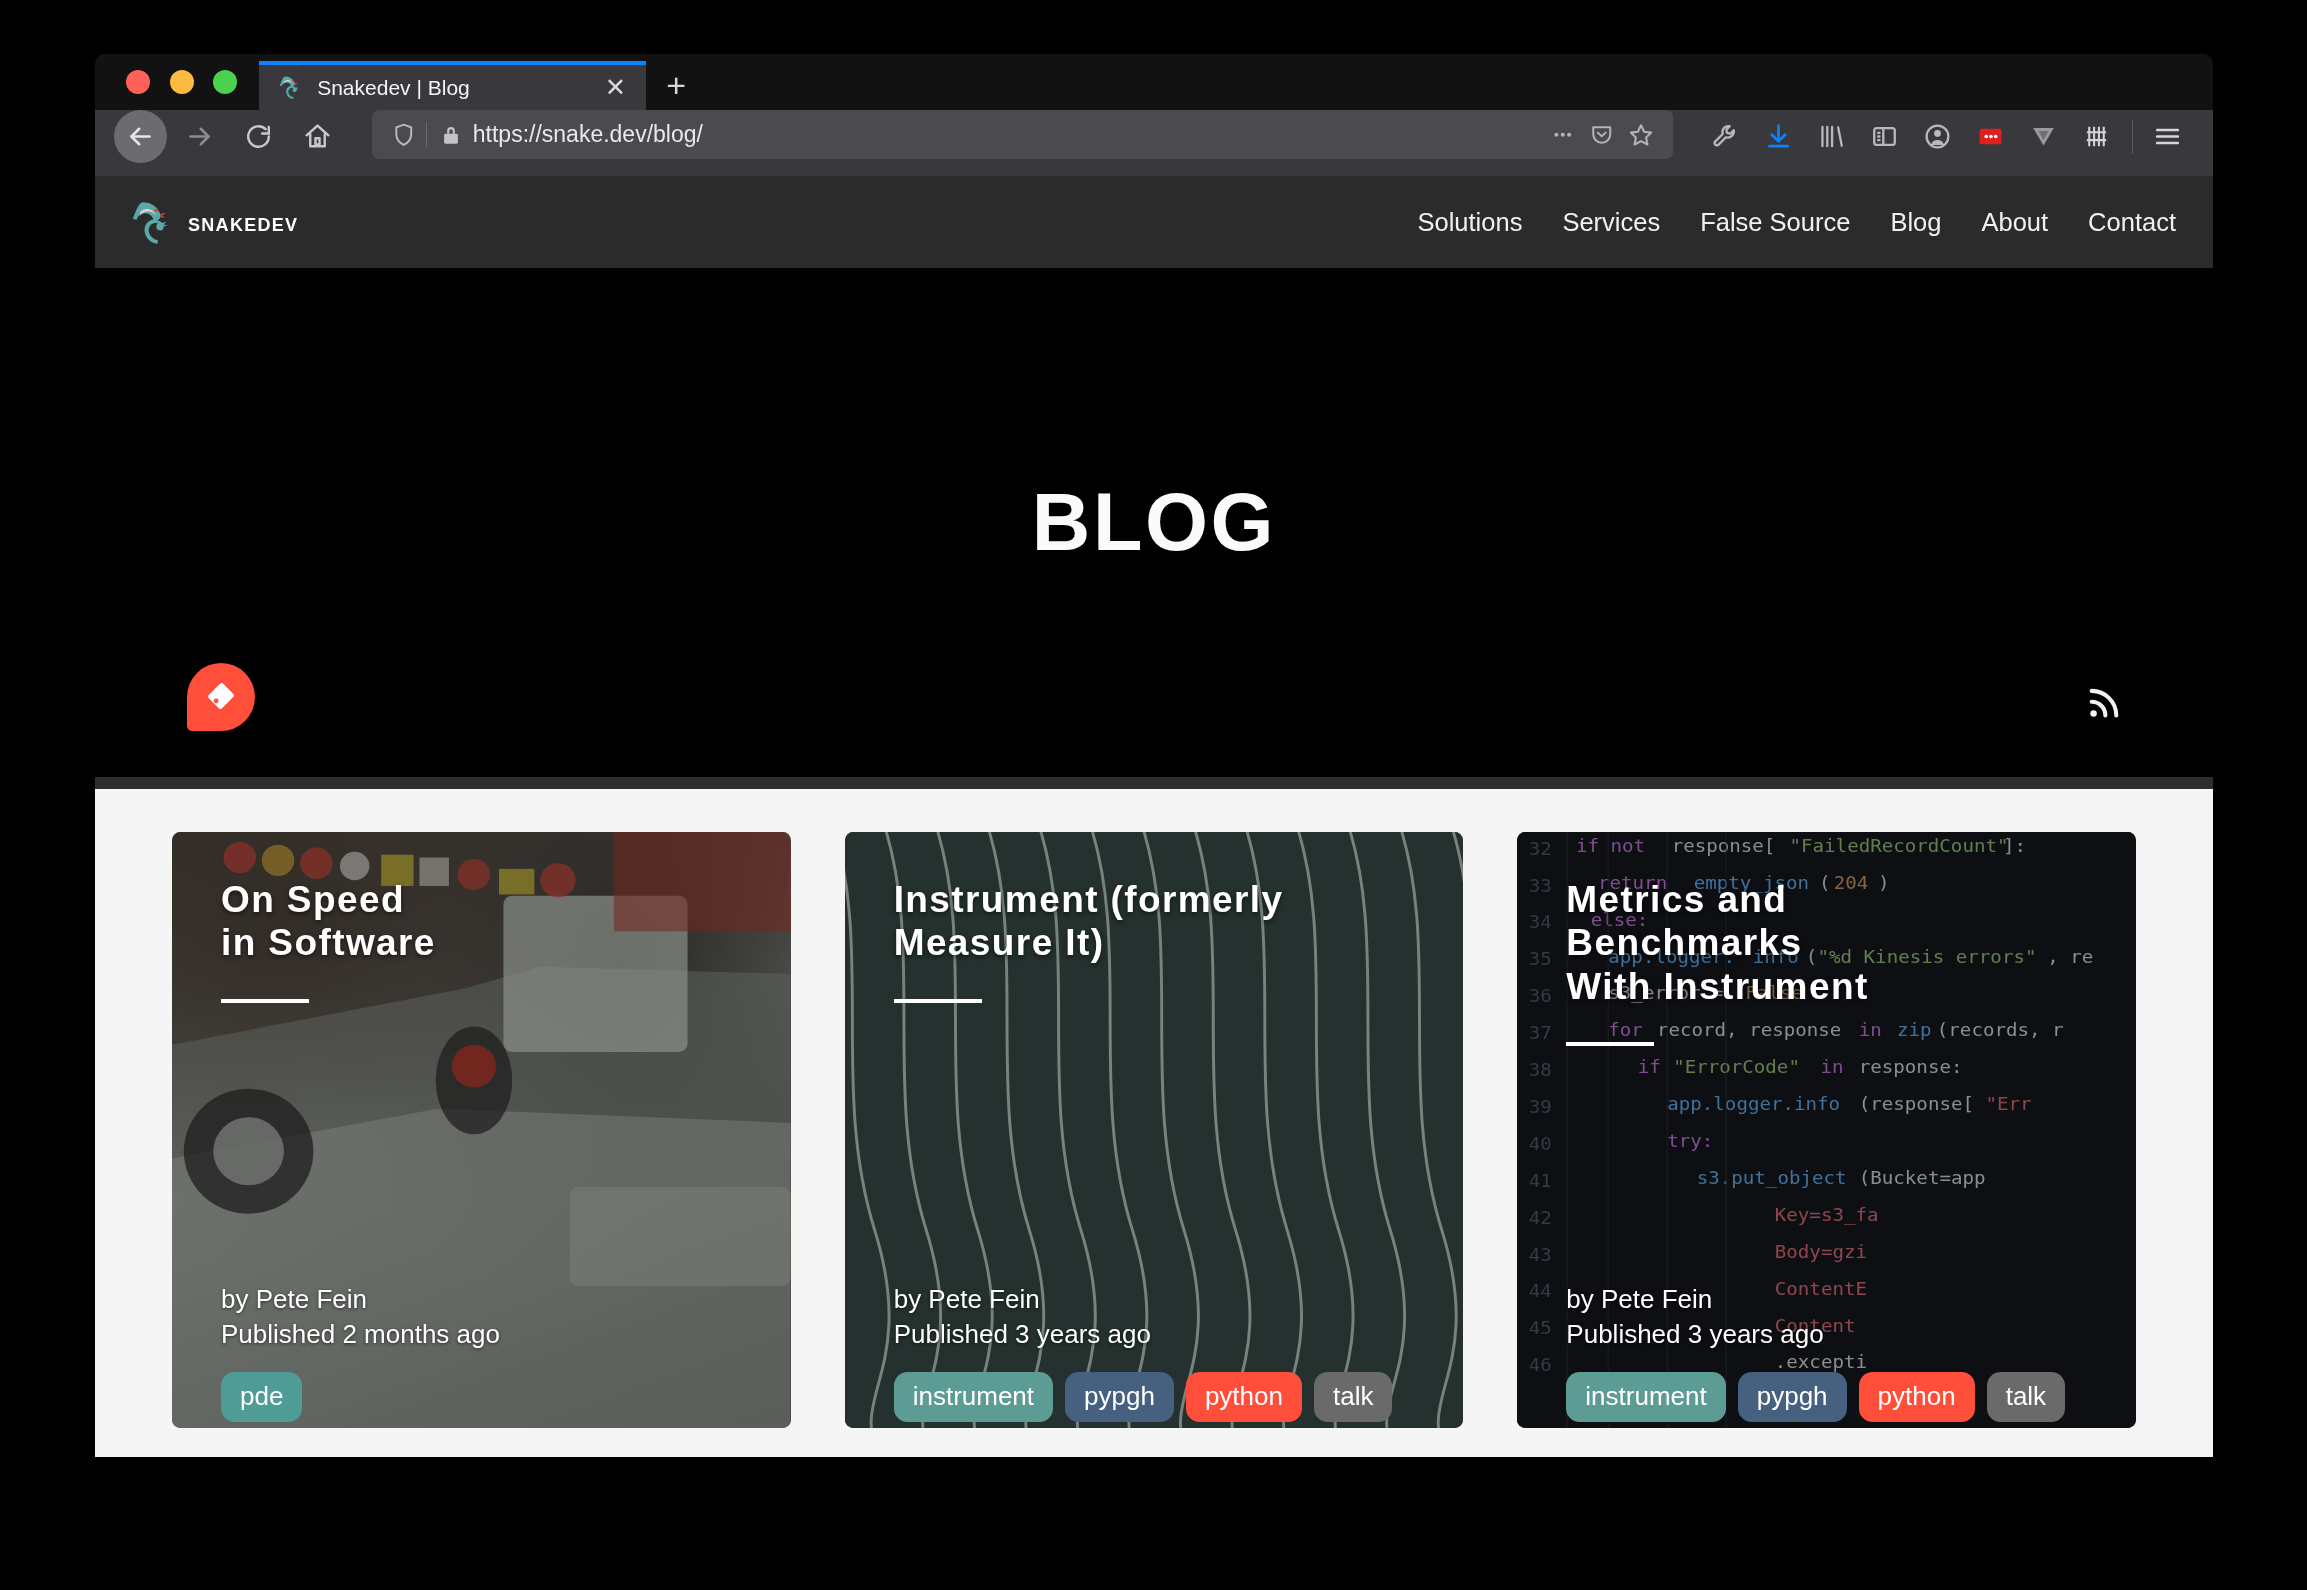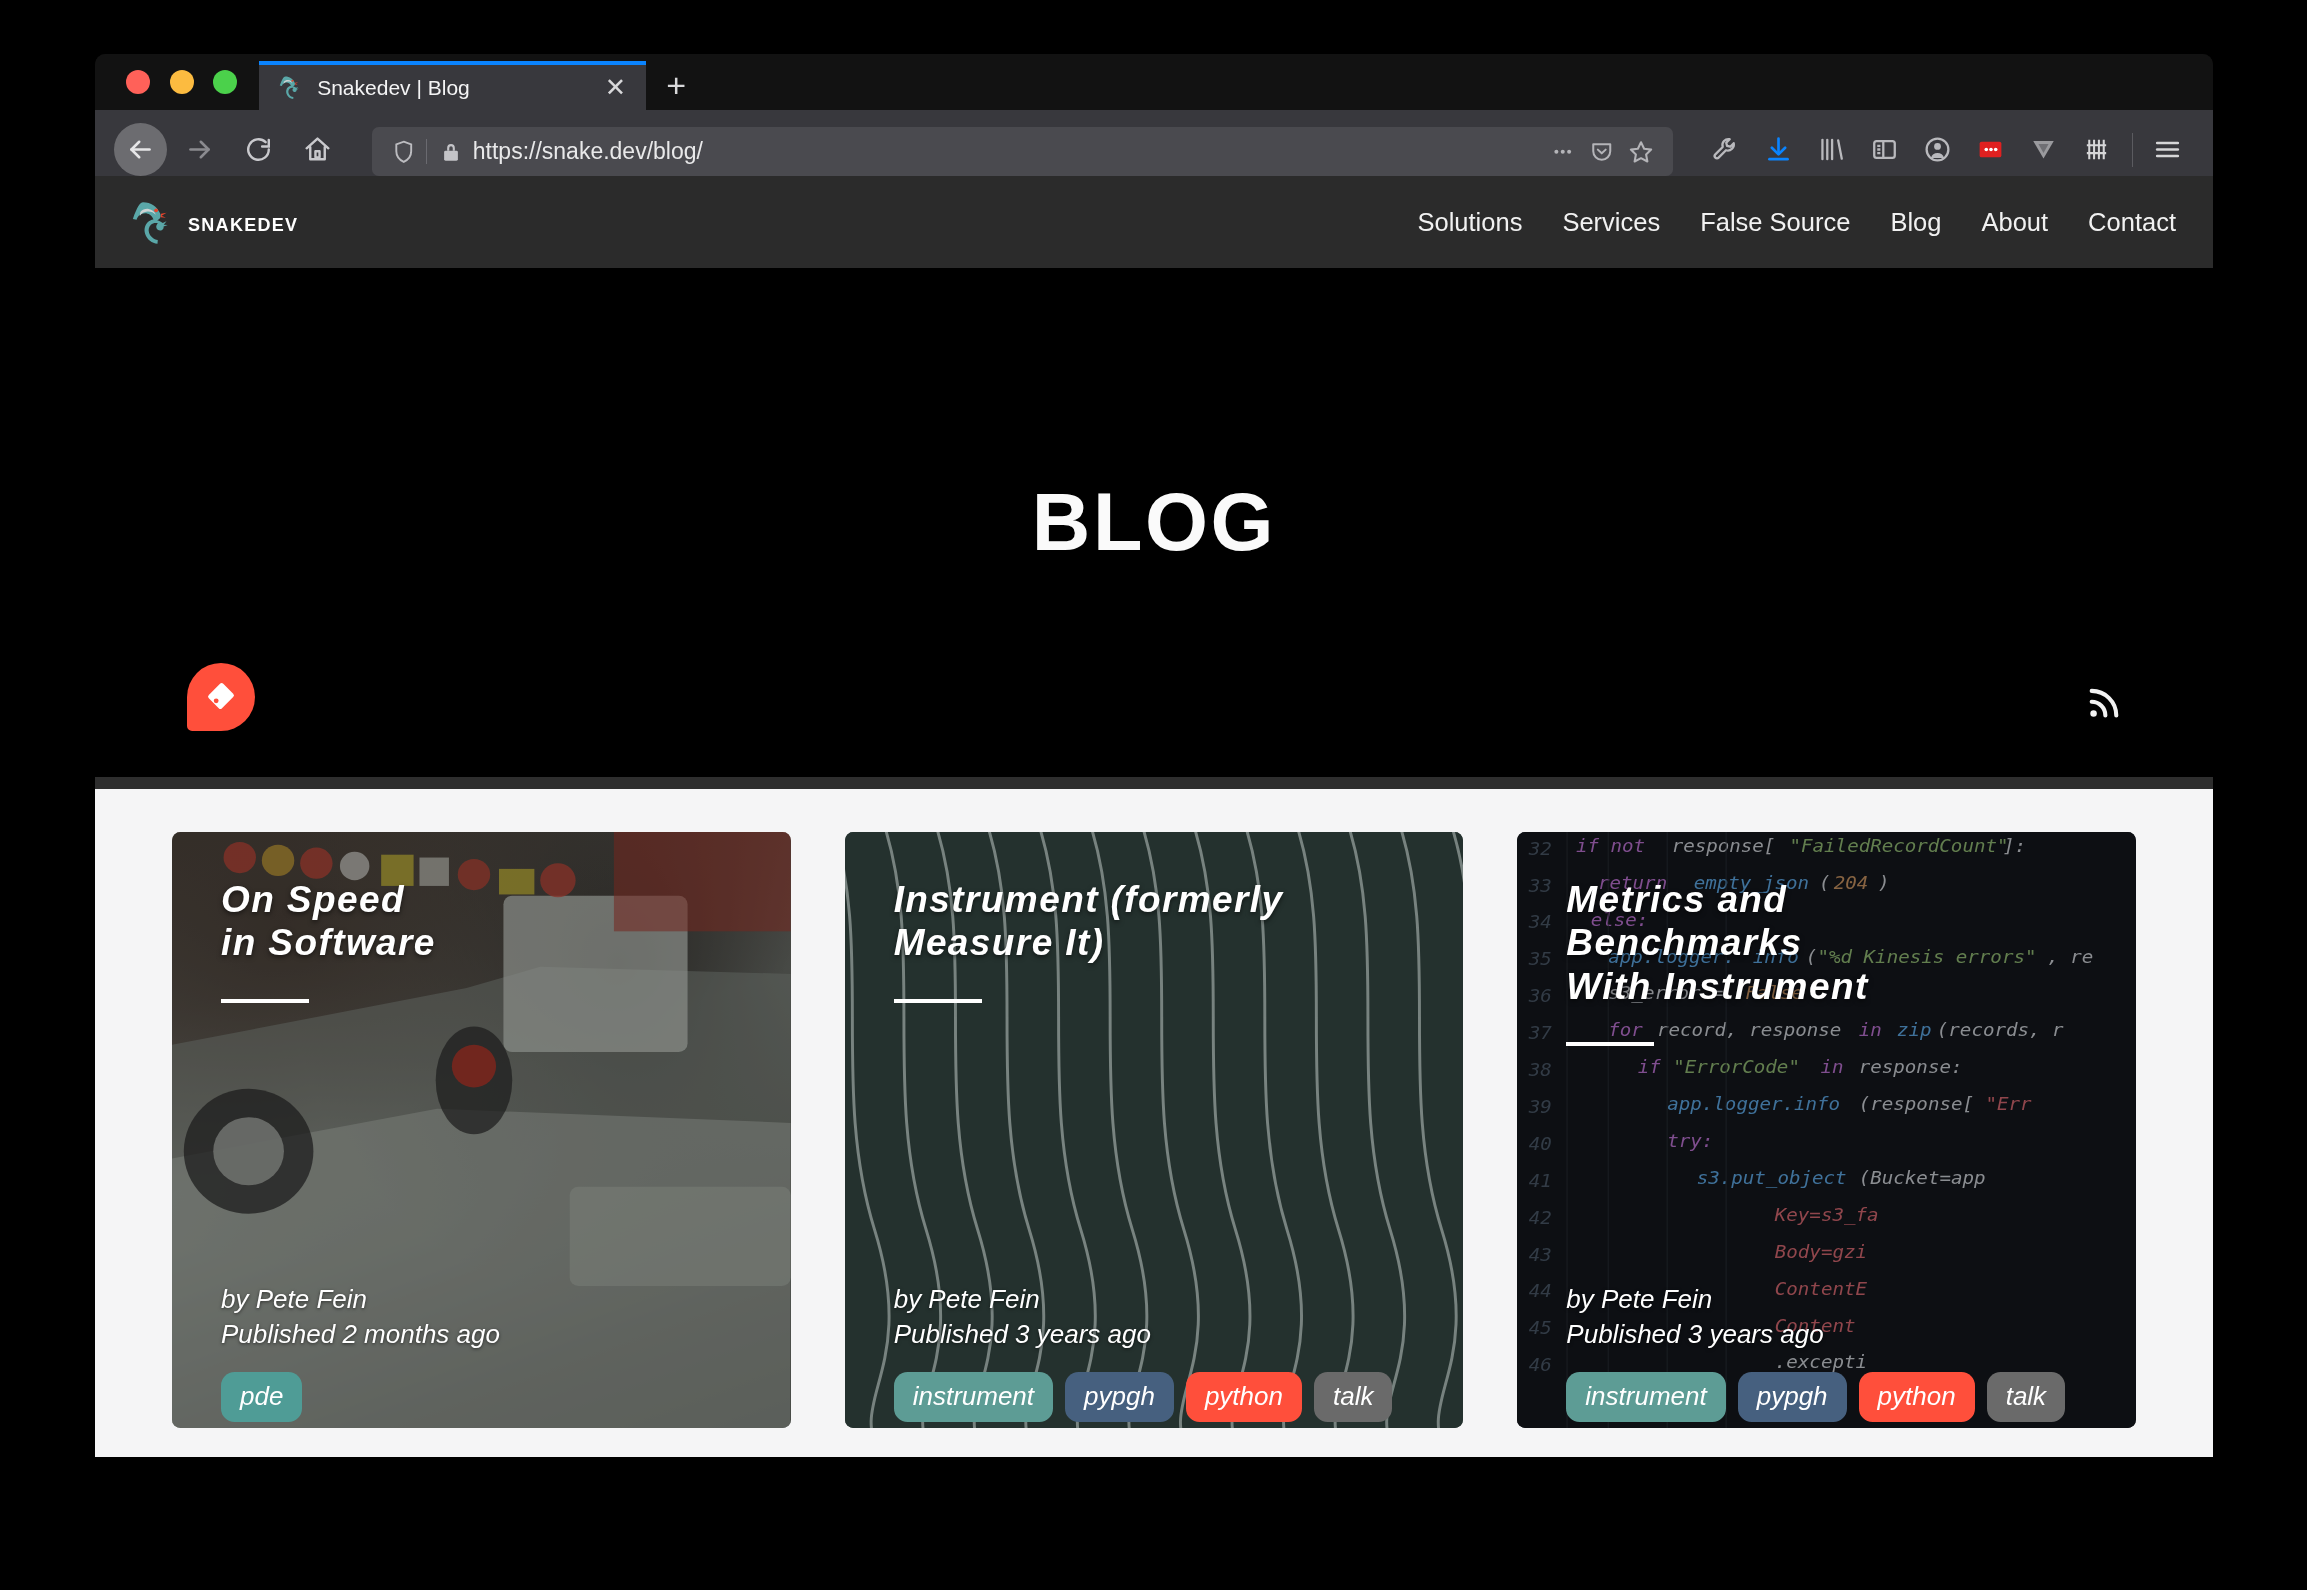--- a/index.html
+++ b/index.html
@@ -54,21 +54,21 @@
     font-weight:300;
   }
   .newtab{
     color:#d8d8da; font-size:34px; font-weight:300;
     width:60px; text-align:center; line-height:49px; height:49px;
   }
 
   
   .toolbar{
     height:66px; flex:0 0 66px; background:#38383d;
-    display:flex; align-items:flex-end; padding:0 19px; gap:6px;
+    display:flex; align-items:flex-start; padding:0 19px; gap:6px;
   }
   .navbtn{
     width:53px;height:53px;border-radius:50%;
     display:flex;align-items:center;justify-content:center;
     flex:0 0 53px;
   }
   .navbtn.active{ background:#6c6c70; }
   .navbtn svg{ display:block; }
 
   .urlbar{
@@ -130,21 +130,21 @@
 
   
   .cards{
     display:flex; gap:54px;
     padding:43px 77px 0 77px;
   }
   .card{
     flex:1 1 0; height:596px;
     border-radius:8.5px; overflow:hidden;
     position:relative;
-    display:flex; flex-direction:column; justify-content:flex-start;font-style:italic;
+    display:flex; flex-direction:column; justify-content:flex-start;
   }
   .card-bg{ position:absolute; inset:0; }
   .card-shade{ position:absolute; inset:0; background:rgba(0,0,0,0.34); }
   .card-inner{
     position:relative; z-index:2;
     padding:46px 48px 0 49px;
     display:flex; flex-direction:column; height:100%;
   }
   .card-title{
     color:#fff; font-weight:bold; font-size:37px;

